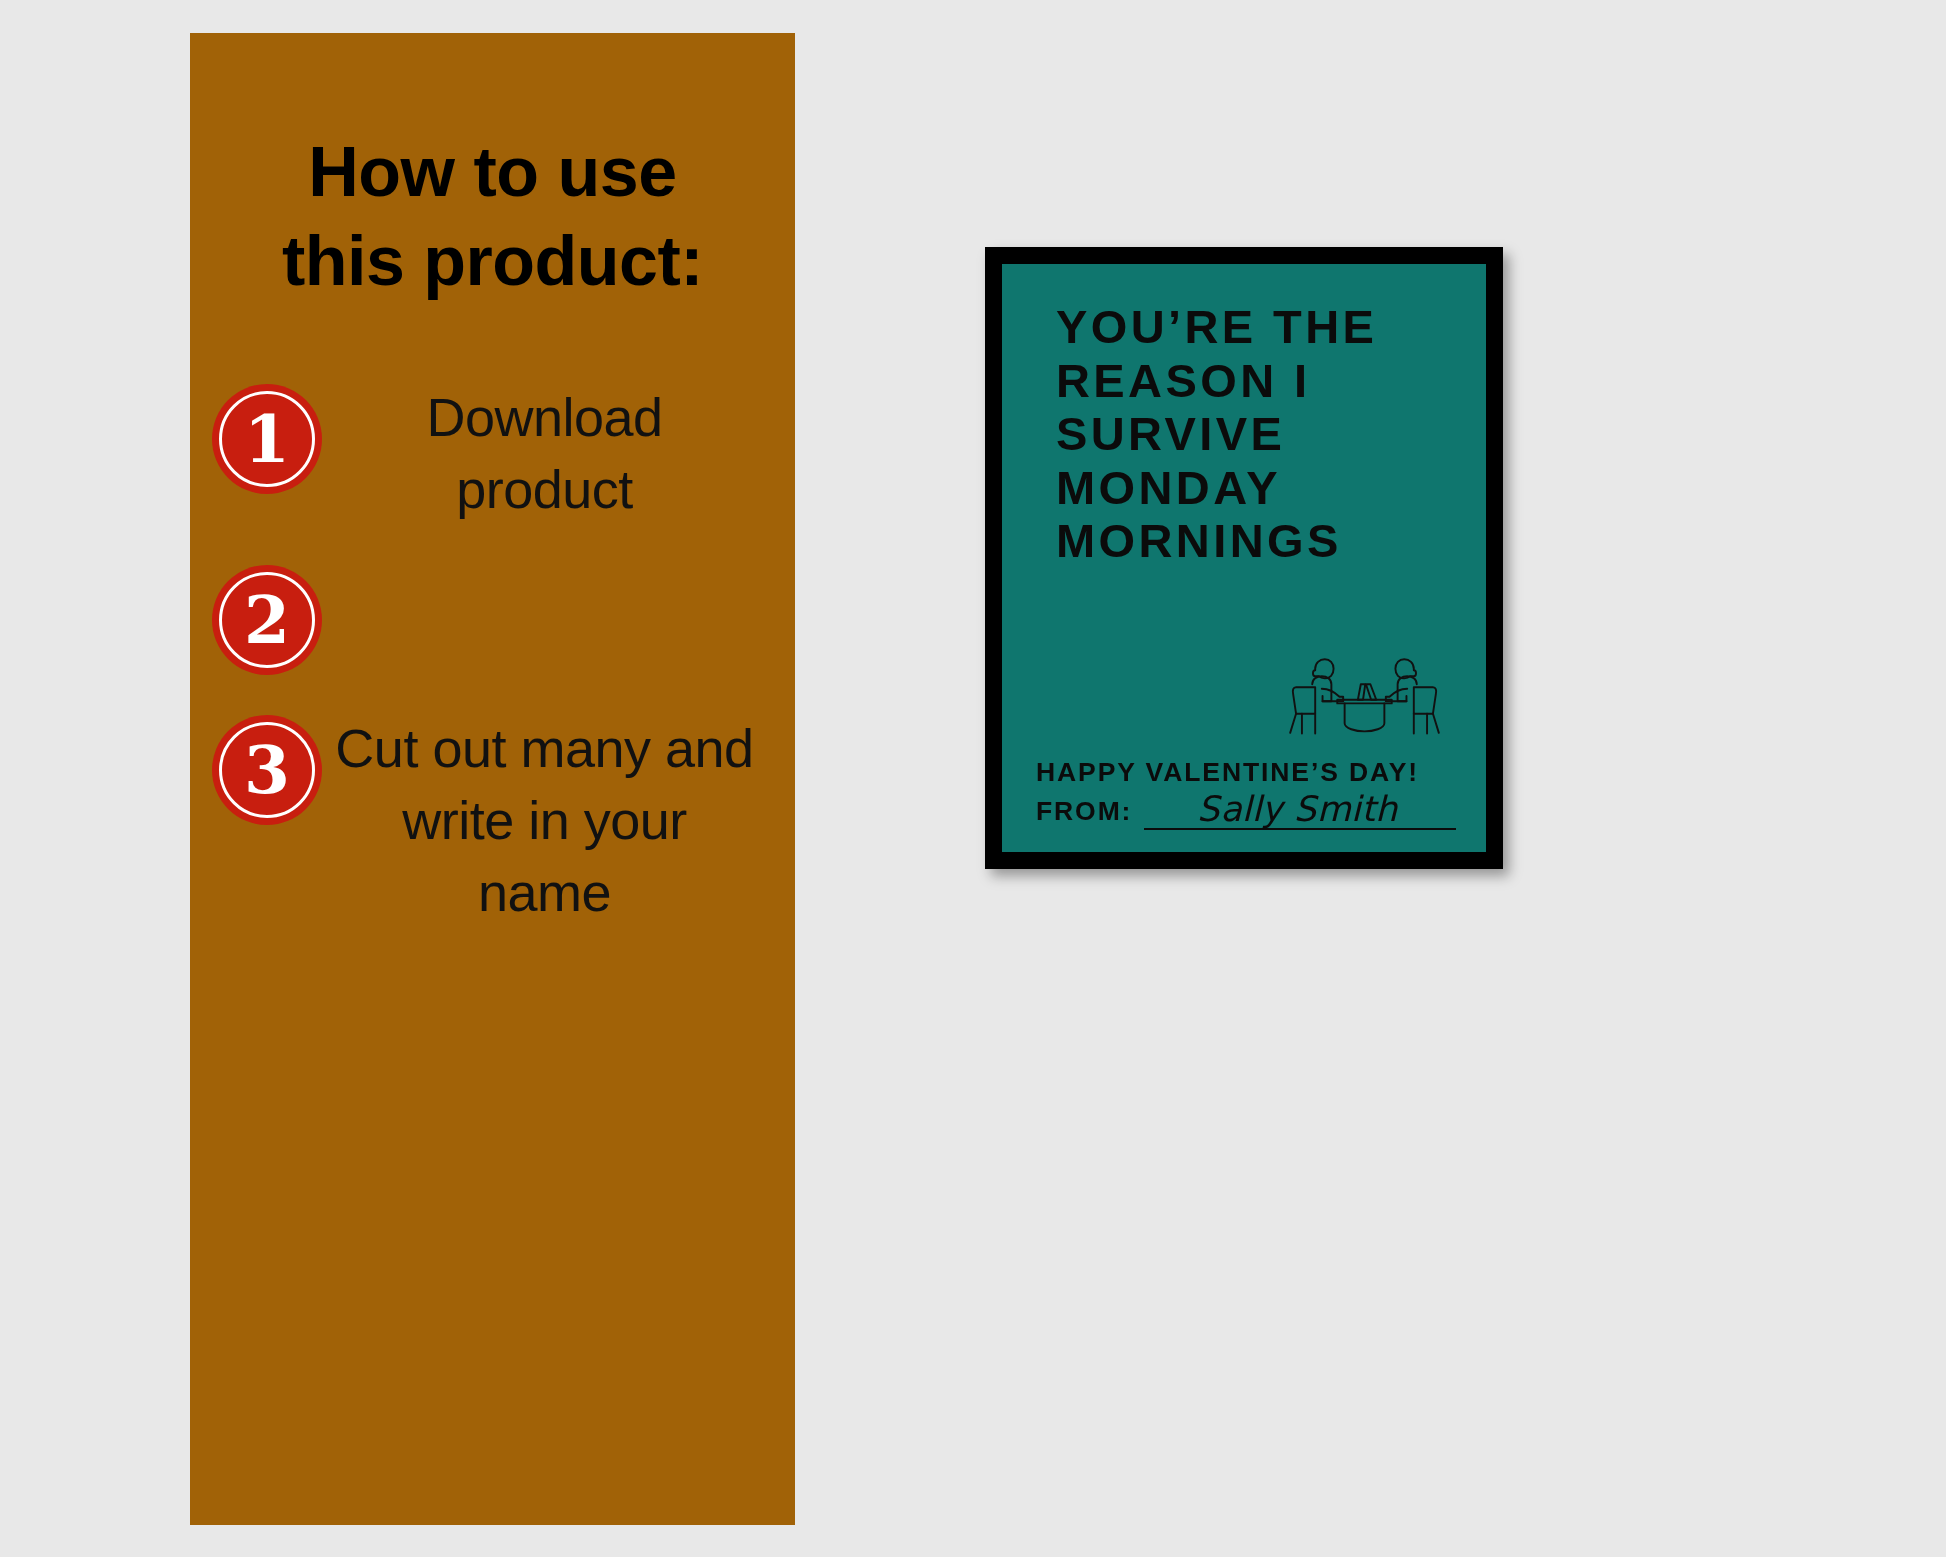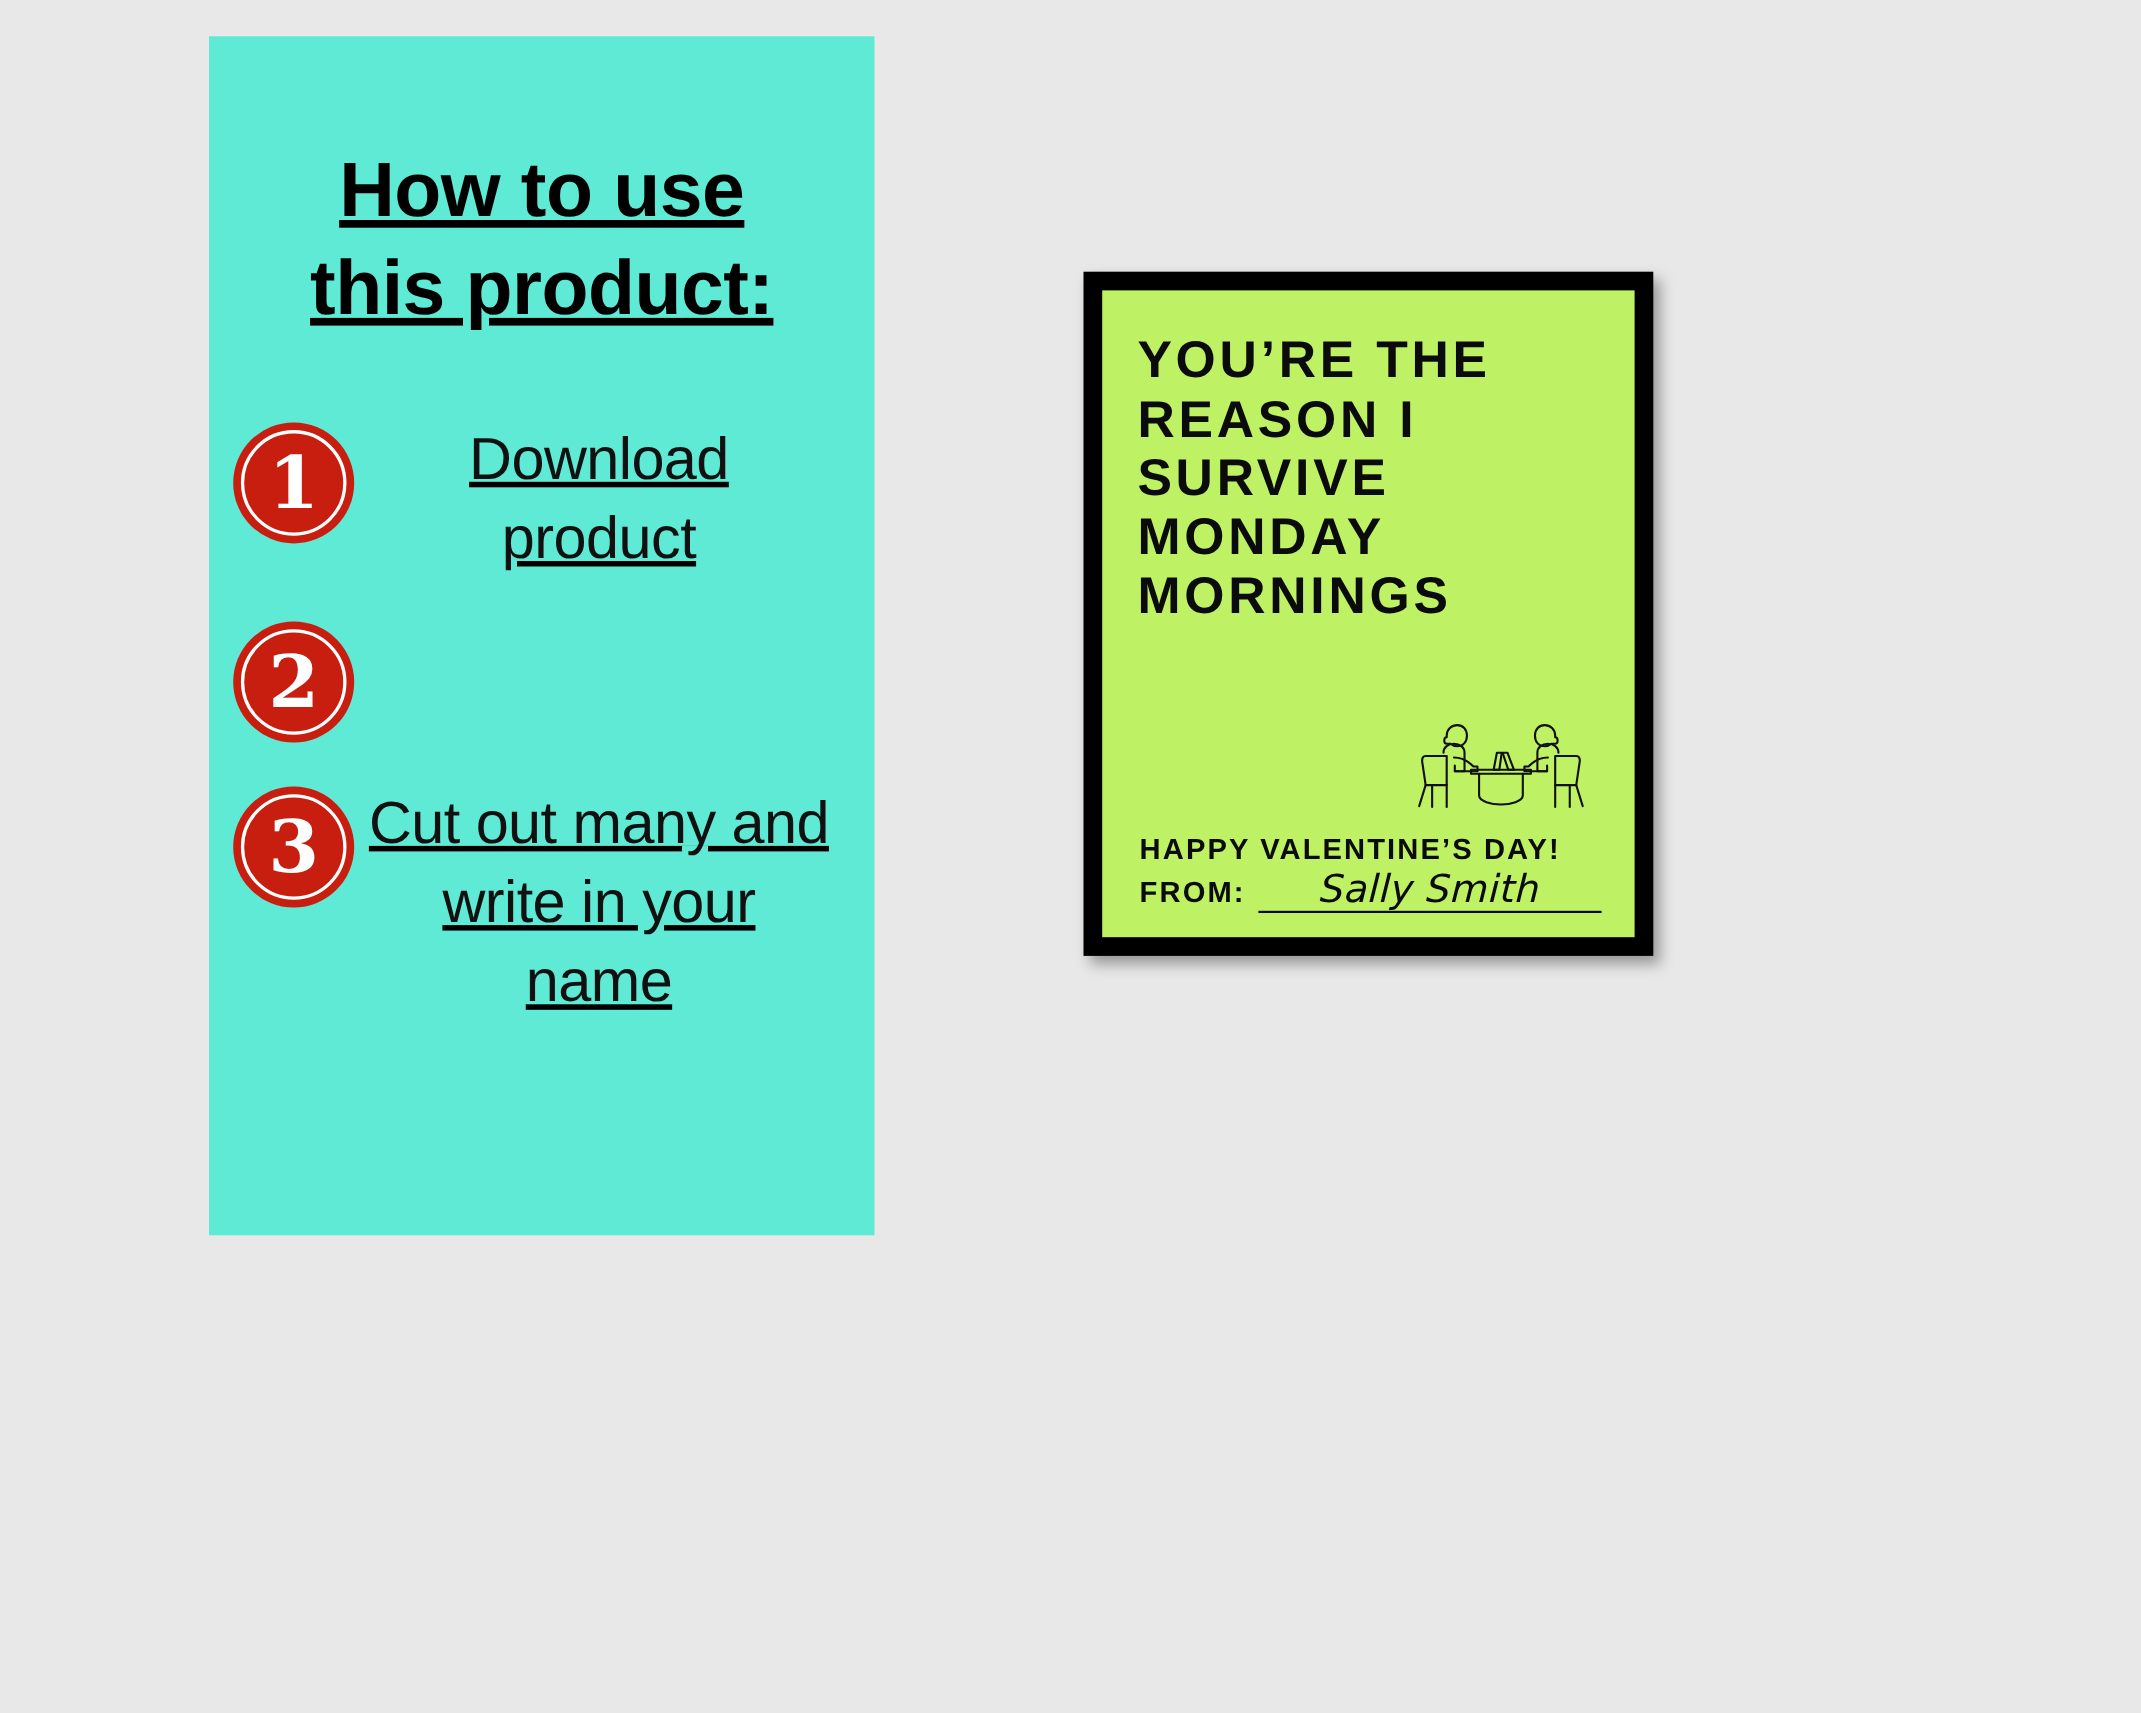--- a/index.html
+++ b/index.html
@@ -15,24 +15,23 @@
     position: relative;
     overflow: hidden;
   }
 
   
   #instructions-panel {
     position: absolute;
     left: 190px;
     top: 33px;
     width: 605px;
-    height: 1090px;
-    background: #5eead4;
-    box-sizing: border-box;
-    text-decoration: underline;
+    height: 1492px;
+    background: #a16207;
+    box-sizing: border-box;
   }
 
   #instructions-heading {
     margin: 0;
     padding: 95px 58px 0 58px;
     font-size: 70px;
     line-height: 1.27;
     font-weight: bold;
     color: #000000;
     text-align: center;
@@ -107,23 +106,23 @@
     width: 518px;
     height: 622px;
     background: #000000;
     box-shadow: 6px 7px 12px rgba(0,0,0,0.35);
     box-sizing: border-box;
     padding: 17px;
   }
   #valentine-card-inner {
     width: 100%;
     height: 100%;
-    background: #bef264;
-    box-sizing: border-box;
-    padding: 36px 34px 22px 32px;
+    background: #0f766e;
+    box-sizing: border-box;
+    padding: 36px 34px 22px 54px;
     position: relative;
     display: flex;
     flex-direction: column;
   }
 
   #card-headline {
     margin: 0;
     font-size: 47px;
     line-height: 1.14;
     font-weight: bold;

